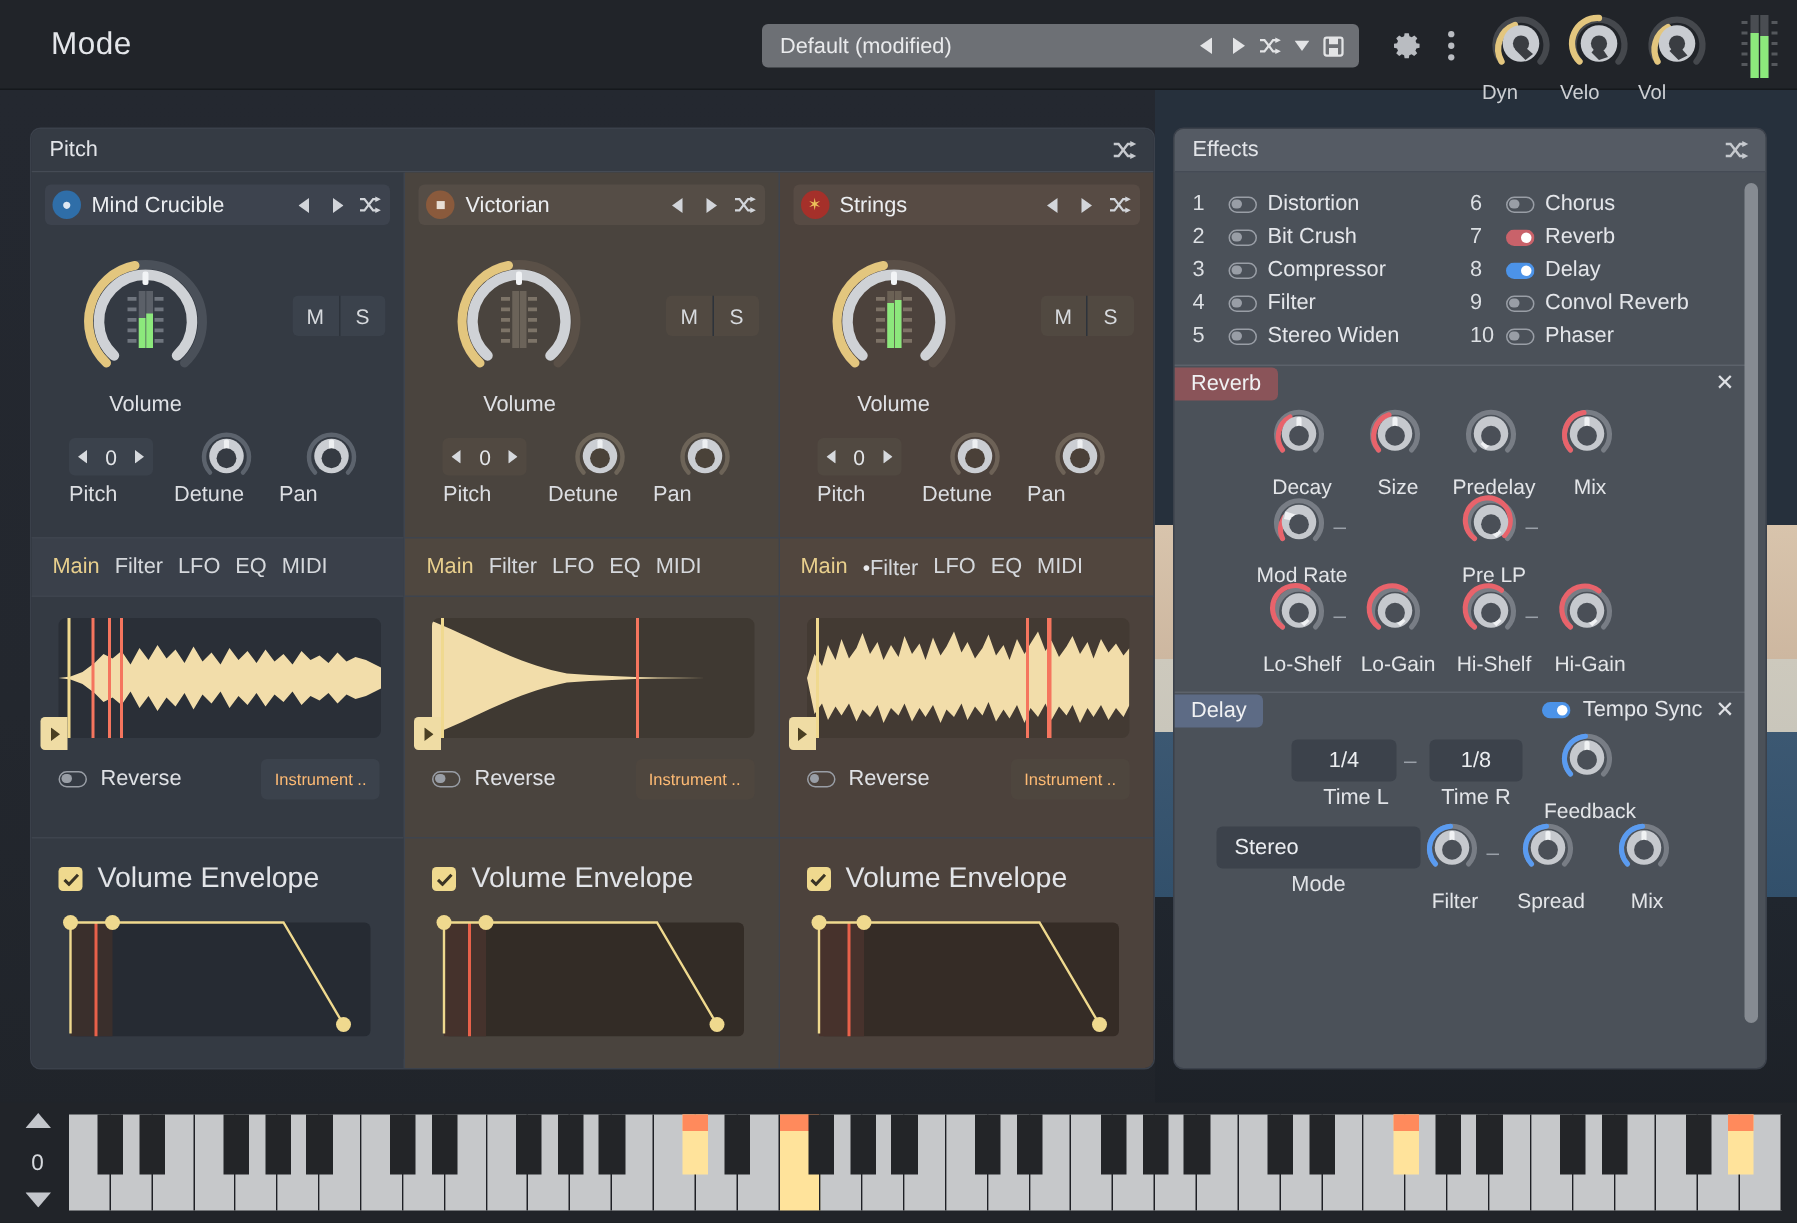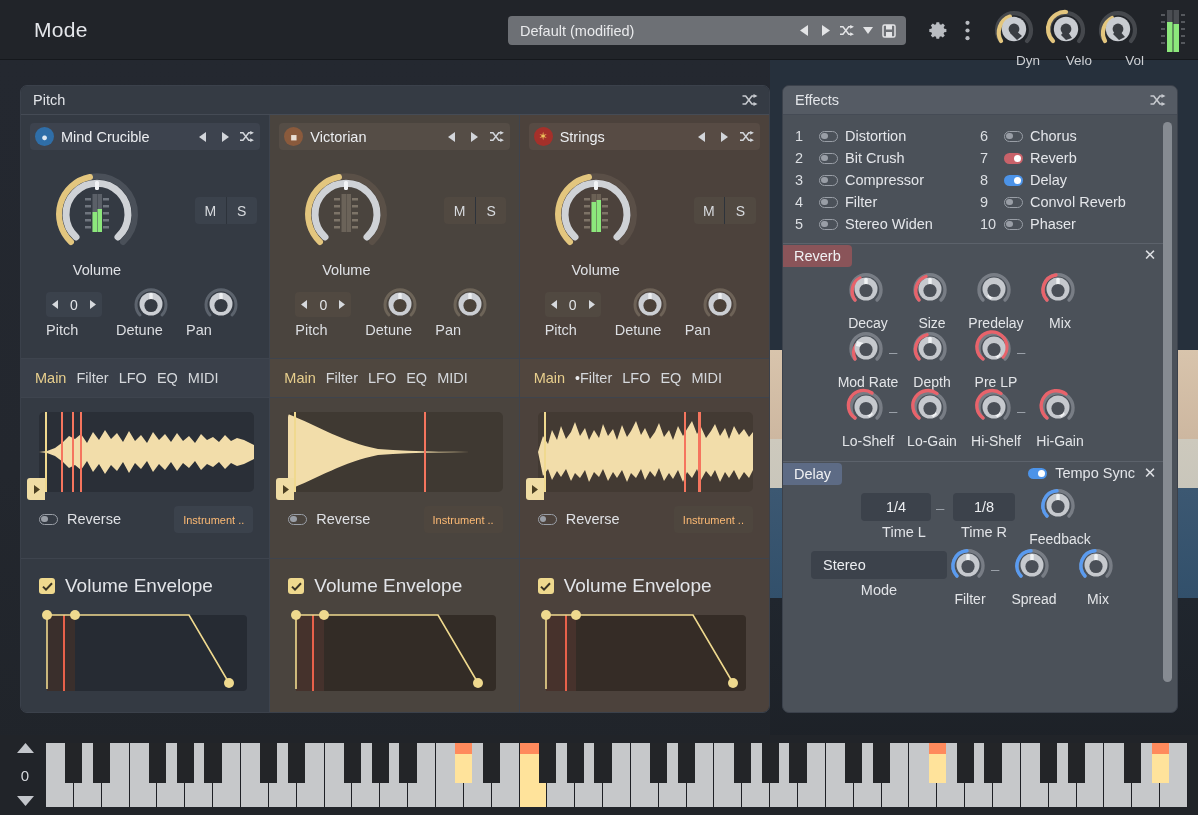--- a/index.html
+++ b/index.html
@@ -39,21 +39,21 @@
     padding: 0 9px 0 12px; gap: 4px;
   }
   .preset-name { flex: 1; font-size: 14.5px; color: #e9eaec; white-space: nowrap; overflow: hidden; }
   .pico { width: 17px; height: 22px; display: flex; align-items: center; justify-content: center; color: #e3e4e6; }
   .pico svg { display: block; }
 
   .hdr-icon { position: absolute; display: flex; align-items: center; justify-content: center; color: #b9bcc1; }
   #gear-btn { left: 928px; top: 20px; width: 21px; height: 21px; }
   #kebab-btn { left: 958px; top: 19px; width: 18px; height: 23px; }
 
-  .hdr-knob { position: absolute; top: 8px; width: 52px; text-align: right; }
+  .hdr-knob { position: absolute; top: 8px; width: 52px; text-align: left; }
   .hdr-knob .kl { font-size: 13.5px; color: #cdd0d4; margin-top: 1px; }
   .meter-top { position: absolute; left: 1160px; top: 10px; width: 26px; height: 42px; }
 
   
   .panel {
     position: absolute; background: rgba(44,49,57,0.97);
     border: 1px solid #3b414b; border-radius: 7px; overflow: hidden;
   }
   #layers-panel { left: 20px; top: 85px; width: 750px; height: 628px; background: #2d323a; }
   #effects-panel { left: 782px; top: 85px; width: 396px; height: 628px; background: #4b5159; }
@@ -898,32 +898,20 @@
           <path d="M7 31 A15 15 0 1 1 29 31" fill="none" stroke="#787d85" stroke-width="3.4" stroke-linecap="round"></path>
           <path d="M7 31 A15 15 0 0 1 8 17" fill="none" stroke="#e8636b" stroke-width="3.4" stroke-linecap="round"></path>
           <circle cx="18" cy="20" r="11.5" fill="#c6c9ce"></circle>
           <path d="M18 20 L8 18 L9 13 L19 16 Z" fill="#f0f2f4"></path>
           <circle cx="18" cy="21.5" r="6.6" fill="#4a4f57"></circle>
             </g>
           </svg>
         <div class="knob-cap">Mod Rate</div>
       </div>
       <div class="link-dash" style="left:106px;top:100px">–</div>
-      <div class="knob-cell" style="left:112px;top:85px;width:74px">
-        <svg width="46" height="40" viewBox="0 0 46 40">
-            <g transform="translate(3,0)">
-          <path d="M7 31 A15 15 0 1 1 29 31" fill="none" stroke="#787d85" stroke-width="3.4" stroke-linecap="round"></path>
-          <path d="M7 31 A15 15 0 0 1 15 6.8" fill="none" stroke="#e8636b" stroke-width="3.4" stroke-linecap="round"></path>
-          <circle cx="18" cy="20" r="11.5" fill="#c6c9ce"></circle>
-          <rect x="16.3" y="9" width="3.4" height="9" rx="1.2" fill="#f0f2f4"></rect>
-          <circle cx="18" cy="21.5" r="6.6" fill="#4a4f57"></circle>
-            </g>
-          </svg>
-        <div class="knob-cap">Depth</div>
-      </div>
       <div class="knob-cell" style="left:176px;top:85px;width:74px">
         <svg width="46" height="40" viewBox="0 0 46 40">
             <g transform="translate(3,0)">
           <path d="M7 31 A15 15 0 1 1 29 31" fill="none" stroke="#787d85" stroke-width="3.4" stroke-linecap="round"></path>
           <path d="M7 31 A15 15 0 1 1 27 29" fill="none" stroke="#e8636b" stroke-width="3.4" stroke-linecap="round"></path>
           <circle cx="18" cy="20" r="11.5" fill="#c6c9ce"></circle>
           <path d="M18 20 L25 27 L21.5 30.5 L15 24 Z" fill="#f0f2f4"></path>
           <circle cx="18" cy="21.5" r="6.6" fill="#4a4f57"></circle>
             </g>
           </svg>

